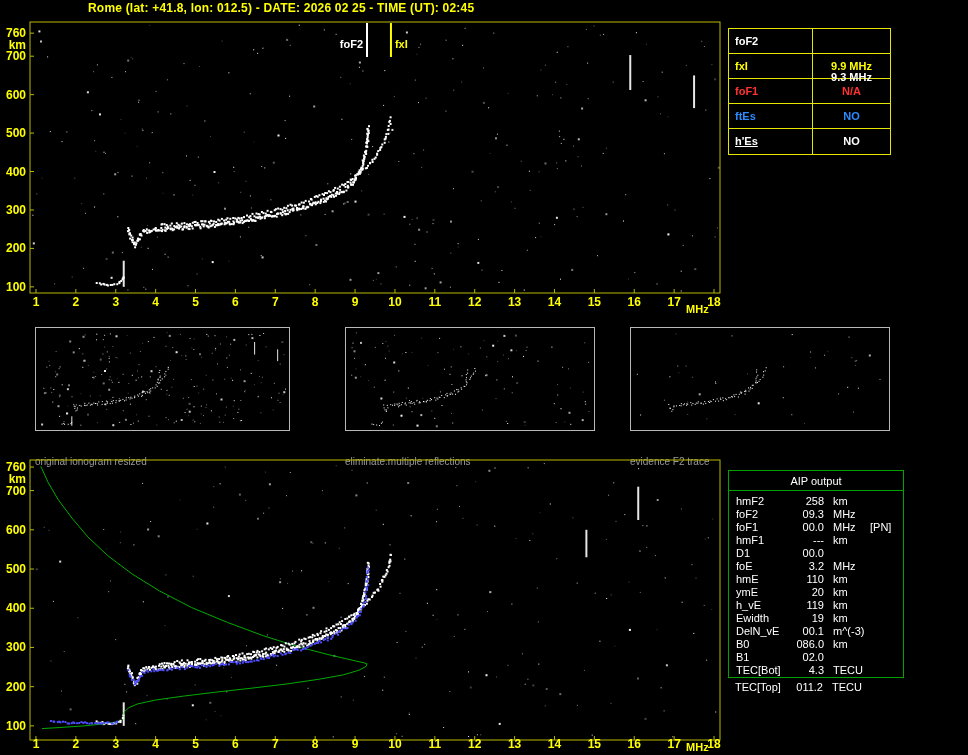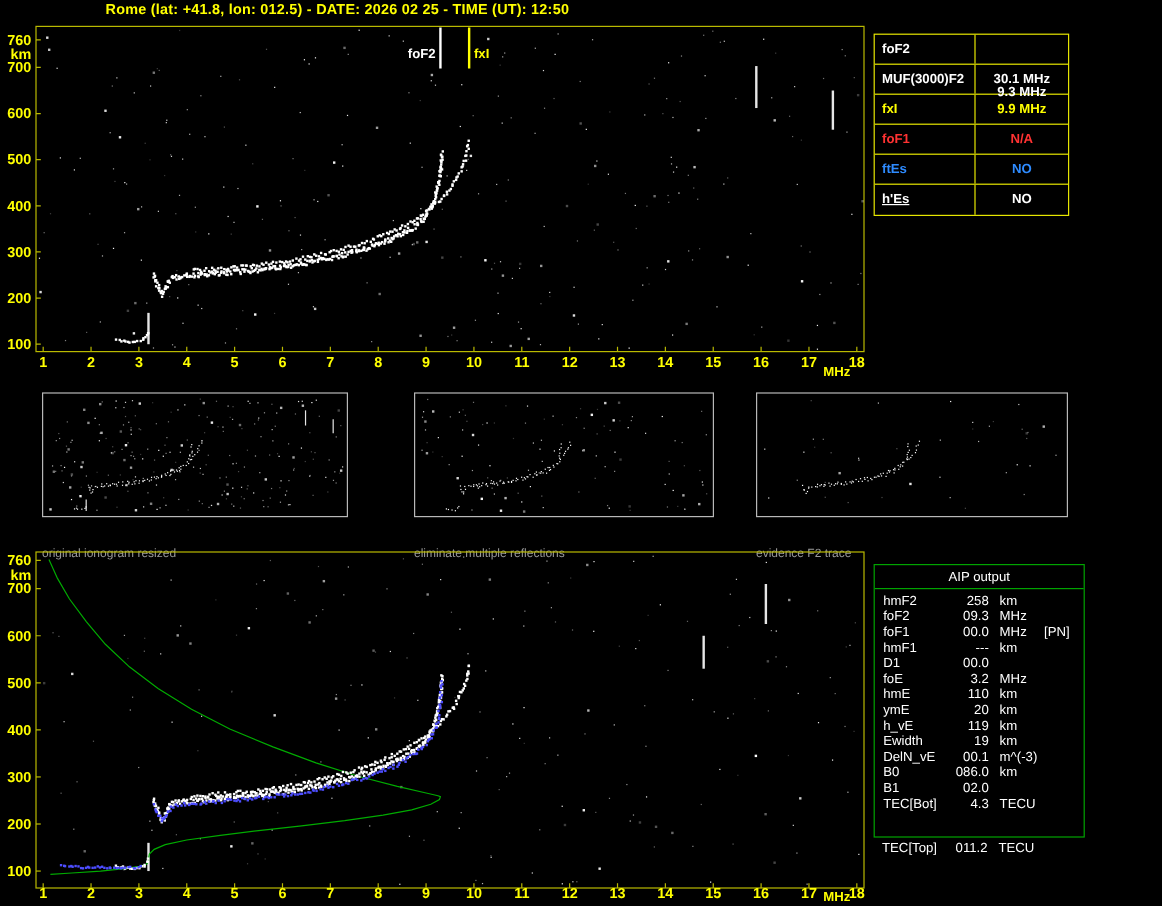--- a/index.html
+++ b/index.html
@@ -10,35 +10,35 @@
   svg text{font-family:"Liberation Sans",sans-serif;font-weight:bold}
   .as-table{position:absolute;left:728px;top:28px;width:163px;border:1px solid #e6e600;font-size:11px;font-weight:bold;background:#000}
   .as-header{height:24px;line-height:24px;text-align:center;color:#ffff00;border-bottom:1px solid #e6e600}
   .as-row{display:flex;height:25px;line-height:25px;border-bottom:1px solid #e6e600}
   .as-row:last-child{border-bottom:none}
   .as-label{width:84px;padding-left:6px;border-right:1px solid #e6e600;white-space:nowrap}
   .as-value{flex:1;text-align:center;white-space:nowrap}
   .thumb{position:absolute;top:327px;height:104px;border:1px solid #b8b8b8;background:#000}
   .caption{position:absolute;top:456px;text-align:left;color:#9a9a9a;font-size:10px}
   .aip{position:absolute;left:728px;top:470px;width:176px;color:#fff;font-size:11px}
-  .aip-box{border:1px solid #00a400;padding-bottom:20px;background:#000}
+  .aip-box{border:1px solid #00a400;padding-bottom:0;background:#000}
   .aip-header{height:20px;line-height:20px;text-align:center;border-bottom:1px solid #00a400;margin-bottom:4px}
   .aip-row{display:flex;height:13px;line-height:13px;white-space:nowrap}
   .aip-label{width:62px;padding-left:7px}
   .aip-value{width:33px;text-align:right}
   .aip-unit{width:46px;padding-left:9px}
   .aip-note{flex:1}
   #aip-footer .aip-row{margin-top:3px}
 </style>
 </head>
 <body>
 
 <div class="canvas">
 
-  <div class="title">Rome (lat: +41.8, lon: 012.5) - DATE: 2026 02 25 - TIME (UT): 12:50</div>
+  <div class="title">Rome (lat: +41.8, lon: 012.5) - DATE: 2026 02 25 - TIME (UT): 02:45</div>
 
   <svg id="chart-top" class="chart" style="left:0;top:16px" width="730" height="316">
       <g>
         <rect x="30" y="6" width="690" height="271" fill="none" stroke="#b9b900" stroke-width="1"></rect>
         <line x1="35.982658959537574" y1="273" x2="35.982658959537574" y2="277" stroke="#b9b900"></line>
         <text x="35.982658959537574" y="290" text-anchor="middle" fill="#ffff00" font-size="12">1</text>
         <line x1="75.86705202312139" y1="273" x2="75.86705202312139" y2="277" stroke="#b9b900"></line>
         <text x="75.86705202312139" y="290" text-anchor="middle" fill="#ffff00" font-size="12">2</text>
         <line x1="115.75144508670522" y1="273" x2="115.75144508670522" y2="277" stroke="#b9b900"></line>
         <text x="115.75144508670522" y="290" text-anchor="middle" fill="#ffff00" font-size="12">3</text>
@@ -873,24 +873,20 @@
         <line x1="390.95375722543366" y1="7" x2="390.95375722543366" y2="41" stroke="#ffff00" stroke-width="2"></line>
         <text x="394.95375722543366" y="32" text-anchor="start" fill="#ffff00" font-size="11">fxI</text>
       </g>
     </svg>
 
   <div class="as-table">
     <div id="as-rows">
         <div class="as-row">
           <div class="as-label" style="color: rgb(255, 255, 255);">foF2</div>
           <div class="as-value" style="color: rgb(255, 255, 255); margin-top: 36px;">9.3 MHz</div>
-        </div>
-        <div class="as-row">
-          <div class="as-label" style="color: rgb(255, 255, 255);">MUF(3000)F2</div>
-          <div class="as-value" style="color: rgb(255, 255, 255);">30.1 MHz</div>
         </div>
         <div class="as-row">
           <div class="as-label" style="color: rgb(255, 255, 0);">fxI</div>
           <div class="as-value" style="color: rgb(255, 255, 0);">9.9 MHz</div>
         </div>
         <div class="as-row">
           <div class="as-label" style="color: rgb(255, 50, 50);">foF1</div>
           <div class="as-value" style="color: rgb(255, 50, 50);">N/A</div>
         </div>
         <div class="as-row">

